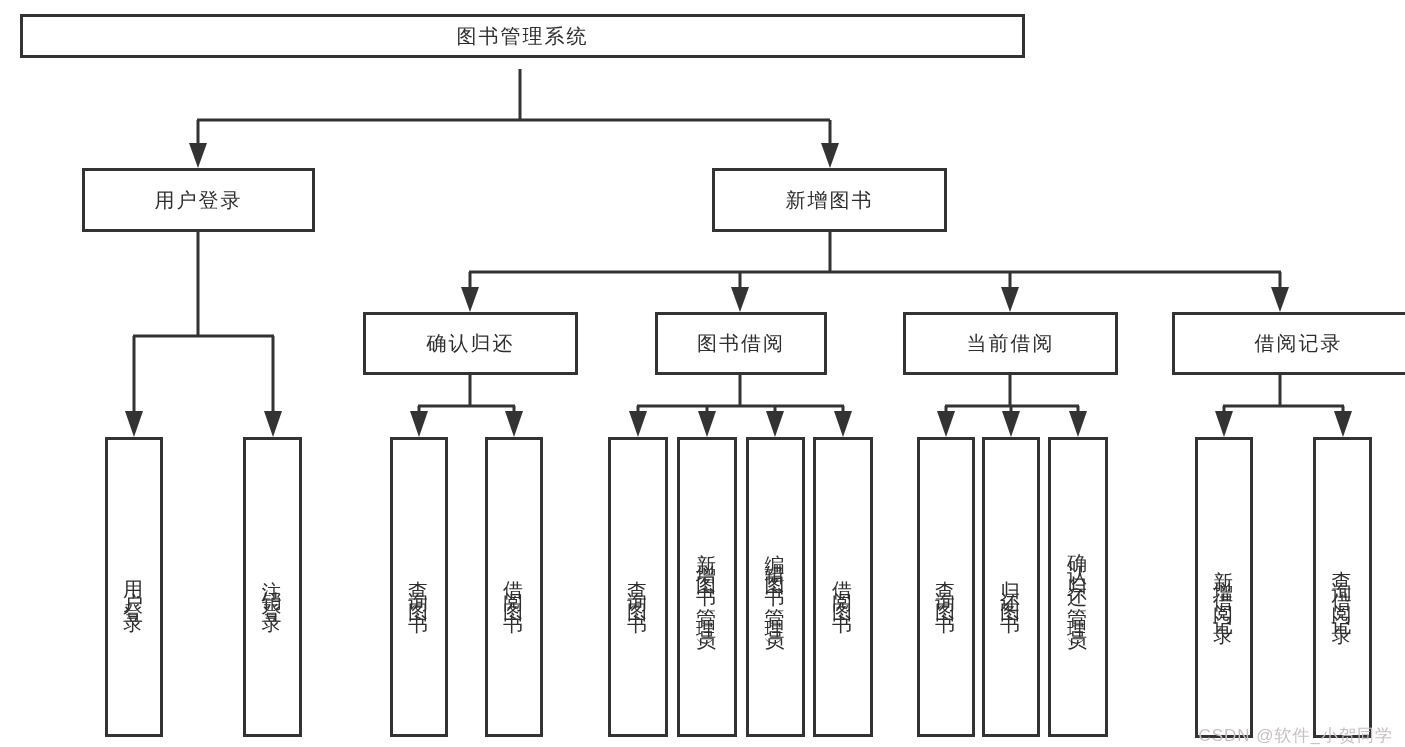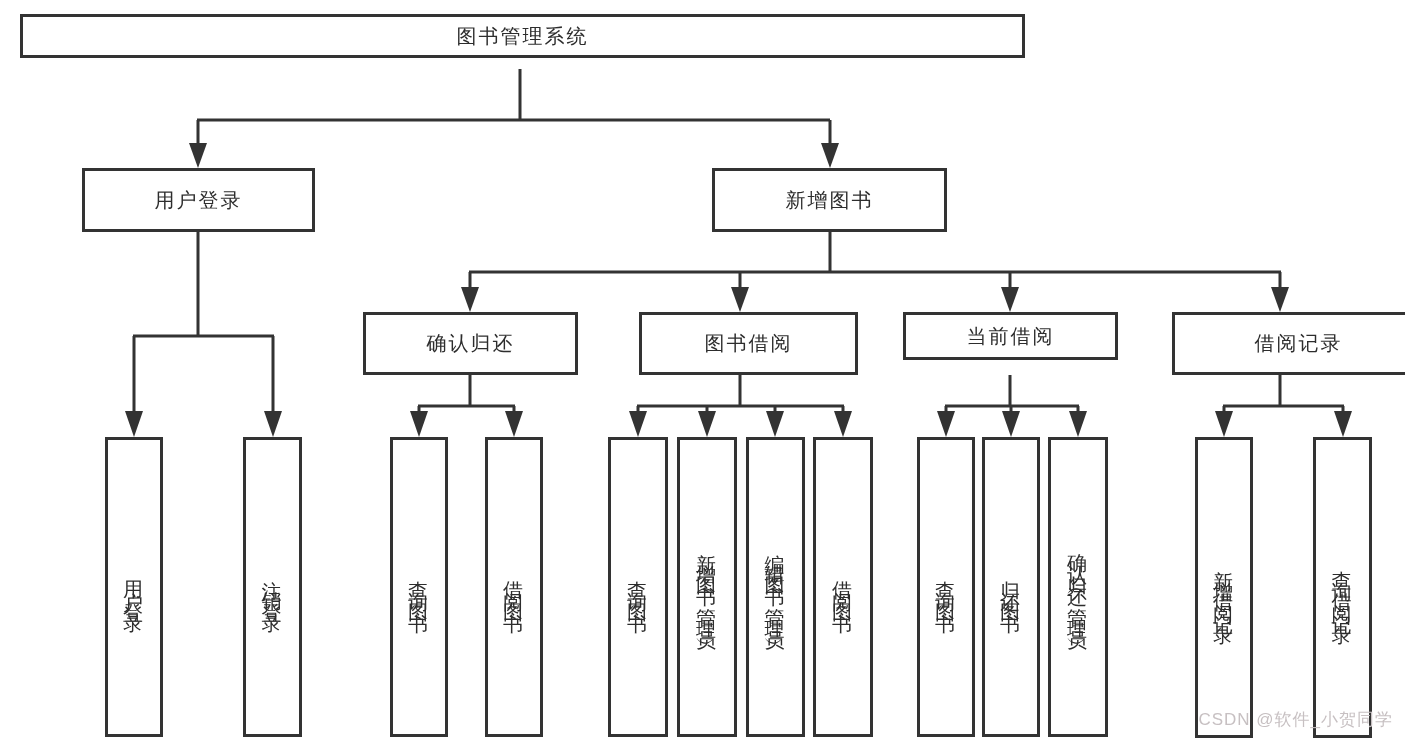--- a/index.html
+++ b/index.html
@@ -29,21 +29,21 @@
   .node.v span{
     writing-mode:vertical-rl;
     text-orientation:mixed;
     font-size:20px;
     letter-spacing:11px;
     white-space:nowrap;
   }
   .watermark{
     position:absolute;
     right:12px;
-    bottom:16px;
+    bottom:0;
     font-size:17px;
     letter-spacing:1px;
     color:#c7c0c2;
     white-space:nowrap;
   }
 </style>
 </head>
 <body>
 
 <div class="stage">
@@ -105,24 +105,24 @@
   <div class="node v" style="left:105px;top:437px;width:58px;height:300px">
     <span>用户登录</span>
   </div>
   <div class="node v" style="left:243px;top:437px;width:59px;height:300px">
     <span>注销登录</span>
   </div>
 
   <div class="node h" style="left:363px;top:312px;width:215px;height:63px">
     <span>确认归还</span>
   </div>
-  <div class="node h" style="left:639px;top:312px;width:219px;height:63px">
+  <div class="node h" style="left:655px;top:312px;width:172px;height:63px">
     <span>图书借阅</span>
   </div>
-  <div class="node h" style="left:903px;top:312px;width:215px;height:48px">
+  <div class="node h" style="left:903px;top:312px;width:215px;height:63px">
     <span>当前借阅</span>
   </div>
   <div class="node h" style="left:1172px;top:312px;width:253px;height:63px">
     <span>借阅记录</span>
   </div>
 
   <div class="node v" style="left:390px;top:437px;width:58px;height:300px">
     <span>查询图书</span>
   </div>
   <div class="node v" style="left:485px;top:437px;width:58px;height:300px">

